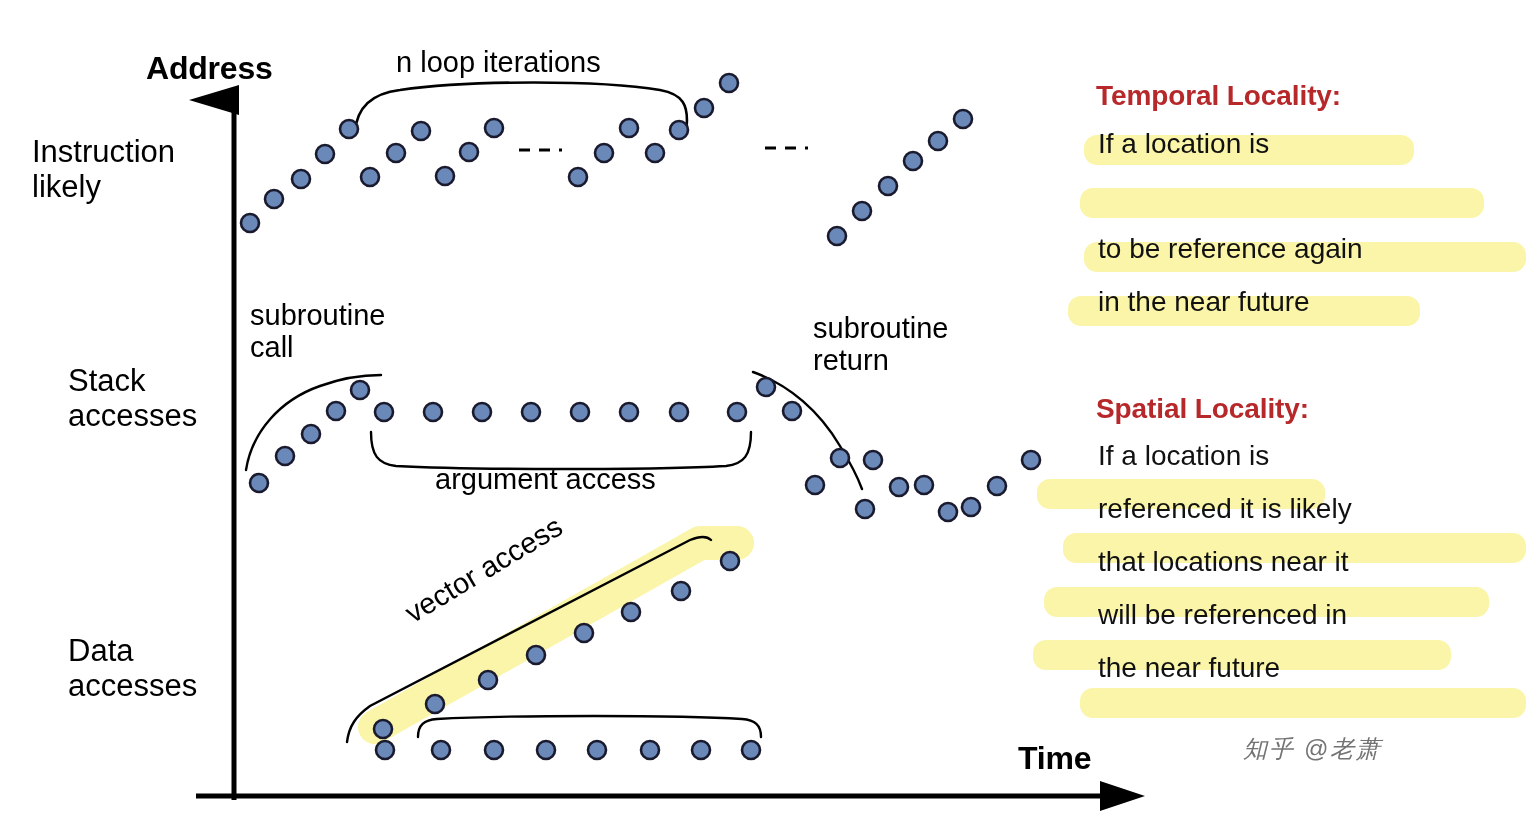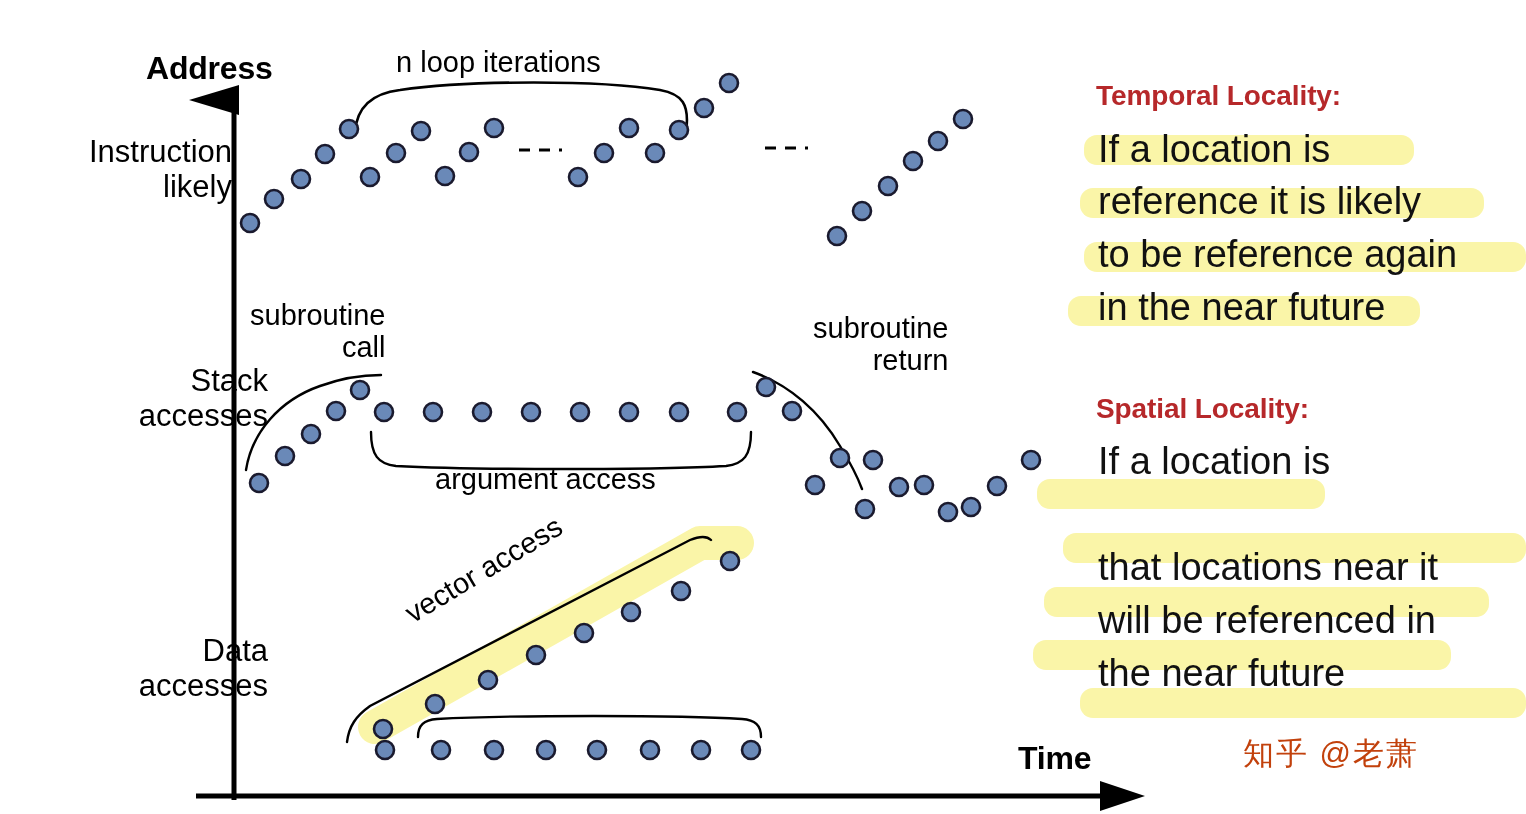--- a/index.html
+++ b/index.html
@@ -9,21 +9,20 @@
   }
   body {
     font-family: "Liberation Sans", sans-serif;
   }
   #page {
     position: relative;
     width: 1526px;
     height: 814px;
     background: #ffffff;
     overflow: hidden;
-    text-align: right;
   }
   .abs { position: absolute; }
 
   
   .axis-title {
     font-weight: bold;
     font-size: 32px;
     color: #000;
     letter-spacing: -0.2px;
   }
@@ -42,34 +41,35 @@
 
   
   .locality-heading {
     font-weight: bold;
     font-size: 28px;
     color: #b6282a;
     letter-spacing: -0.1px;
     white-space: nowrap;
   }
   .locality-line {
-    font-size: 38px;
+    font-size: 28px;
     color: #111111;
     white-space: nowrap;
   }
   .hl {
     background: #faf5a8;
     border-radius: 13px;
   }
 
   .watermark {
-    font-size: 31px;
-    color: #c2410c;
+    font-size: 24px;
+    color: #737373;
     letter-spacing: 2px;
     white-space: nowrap;
+    font-style: italic;
   }
 
   svg { display: block; }
   .svg-layer { position: absolute; left: 0; top: 0; pointer-events: none; }
 </style>
 </head>
 <body>
 
 <div id="page">
 
@@ -228,34 +228,34 @@
   <div class="abs" style="left:1096px; top:80px;">
     <div class="locality-heading">Temporal Locality:</div>
   </div>
 
   <div class="abs hl" style="left:1084px; top:135px; width:330px; height:30px;"></div>
   <div class="abs hl" style="left:1080px; top:188px; width:404px; height:30px;"></div>
   <div class="abs hl" style="left:1084px; top:242px; width:442px; height:30px;"></div>
   <div class="abs hl" style="left:1068px; top:296px; width:352px; height:30px;"></div>
 
   <div class="abs locality-line" style="left:1098px; top:128px;">If a location is</div>
-  <div class="abs locality-line" style="left:1098px; top:180px;">reference it is likely</div>
   <div class="abs locality-line" style="left:1098px; top:233px;">to be reference again</div>
   <div class="abs locality-line" style="left:1098px; top:286px;">in the near future</div>
 
   <div class="abs" style="left:1096px; top:393px;">
     <div class="locality-heading">Spatial Locality:</div>
   </div>
 
   <div class="abs hl" style="left:1037px; top:479px; width:288px; height:30px;"></div>
   <div class="abs hl" style="left:1063px; top:533px; width:463px; height:30px;"></div>
   <div class="abs hl" style="left:1044px; top:587px; width:445px; height:30px;"></div>
   <div class="abs hl" style="left:1033px; top:640px; width:418px; height:30px;"></div>
   <div class="abs hl" style="left:1080px; top:688px; width:446px; height:30px;"></div>
 
   <div class="abs locality-line" style="left:1098px; top:440px;">If a location is</div>
+  <div class="abs locality-line" style="left:1098px; top:493px;">referenced it is likely</div>
   <div class="abs locality-line" style="left:1098px; top:546px;">that locations near it</div>
   <div class="abs locality-line" style="left:1098px; top:599px;">will be referenced in</div>
   <div class="abs locality-line" style="left:1098px; top:652px;">the near future</div>
 
   <div class="abs watermark" style="left:1243px; top:733px;">知乎 @老萧</div>
 
 </div>
 
 </body></html>

